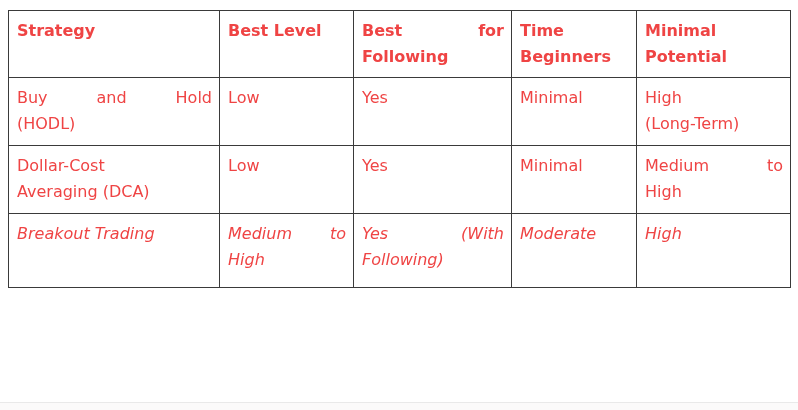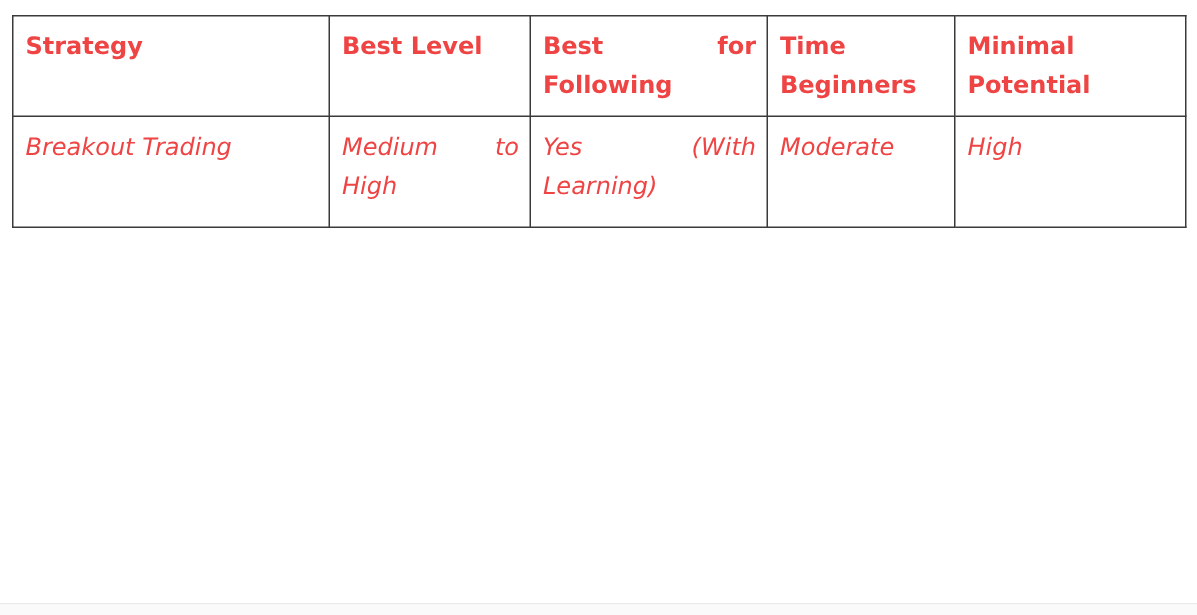--- a/index.html
+++ b/index.html
@@ -86,37 +86,82 @@
             <div class="line">Time</div>
             <div class="line">Beginners</div>
           </th>
           <th>
             <div class="line">Minimal</div>
             <div class="line">Potential</div>
           </th>
         </tr>
     </thead>
     <tbody>
+        <tr style="height: 68px;">
+          <td>
+            <div class="line just">
+              <span>Buy</span>
+              <span>and</span>
+              <span>Hold</span>
+            </div>
+            <div class="line">(HODL)</div>
+          </td>
+          <td>
+            <div class="line">Low</div>
+          </td>
+          <td>
+            <div class="line">Yes</div>
+          </td>
+          <td>
+            <div class="line">Minimal</div>
+          </td>
+          <td>
+            <div class="line">High</div>
+            <div class="line">(Long-Term)</div>
+          </td>
+        </tr>
+        <tr style="height: 68px;">
+          <td>
+            <div class="line">Dollar-Cost</div>
+            <div class="line">Averaging (DCA)</div>
+          </td>
+          <td>
+            <div class="line">Low</div>
+          </td>
+          <td>
+            <div class="line">Yes</div>
+          </td>
+          <td>
+            <div class="line">Minimal</div>
+          </td>
+          <td>
+            <div class="line just">
+              <span>Medium</span>
+              <span>to</span>
+            </div>
+            <div class="line">High</div>
+          </td>
+        </tr>
         <tr style="height: 74px; font-style: italic;">
           <td>
             <div class="line">Breakout Trading</div>
           </td>
           <td>
             <div class="line just">
               <span>Medium</span>
               <span>to</span>
             </div>
             <div class="line">High</div>
           </td>
           <td>
             <div class="line just">
               <span>Yes</span>
               <span>(With</span>
             </div>
-            <div class="line">Learning)</div>
+            <div class="line">Following)</div>
           </td>
           <td>
             <div class="line">Moderate</div>
           </td>
           <td>
             <div class="line">High</div>
           </td>
         </tr>
       </tbody>
   </table>

